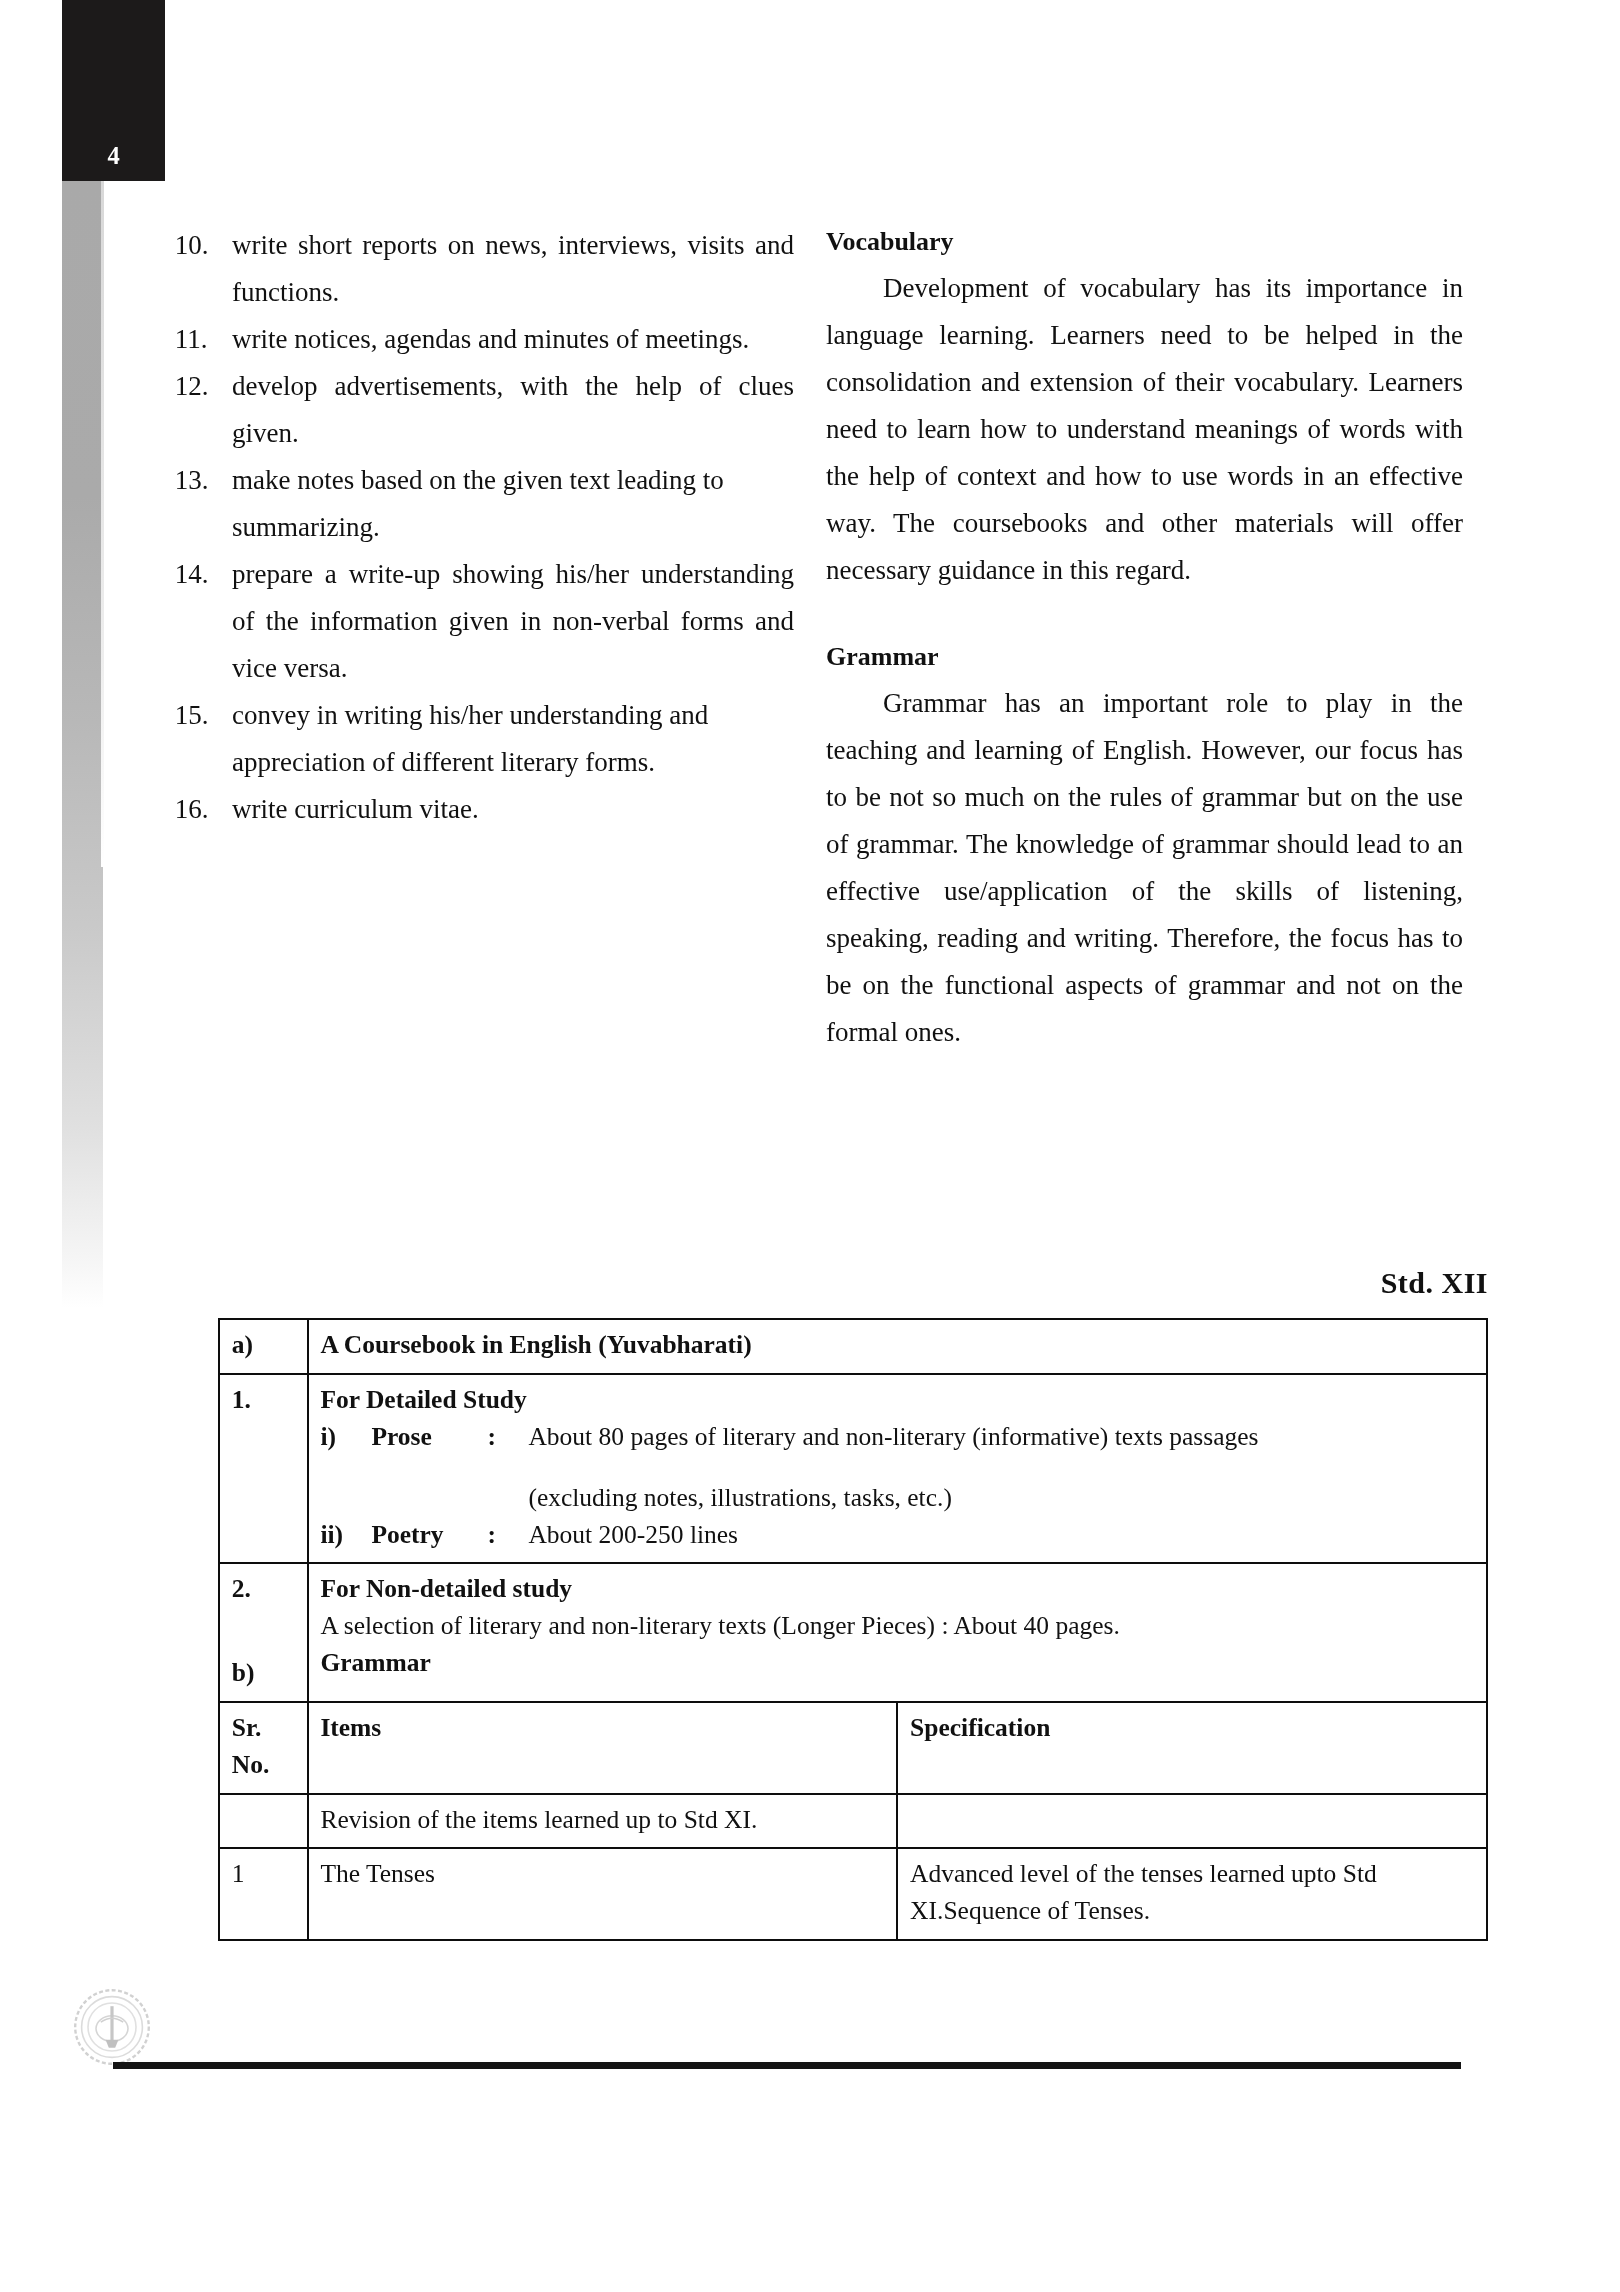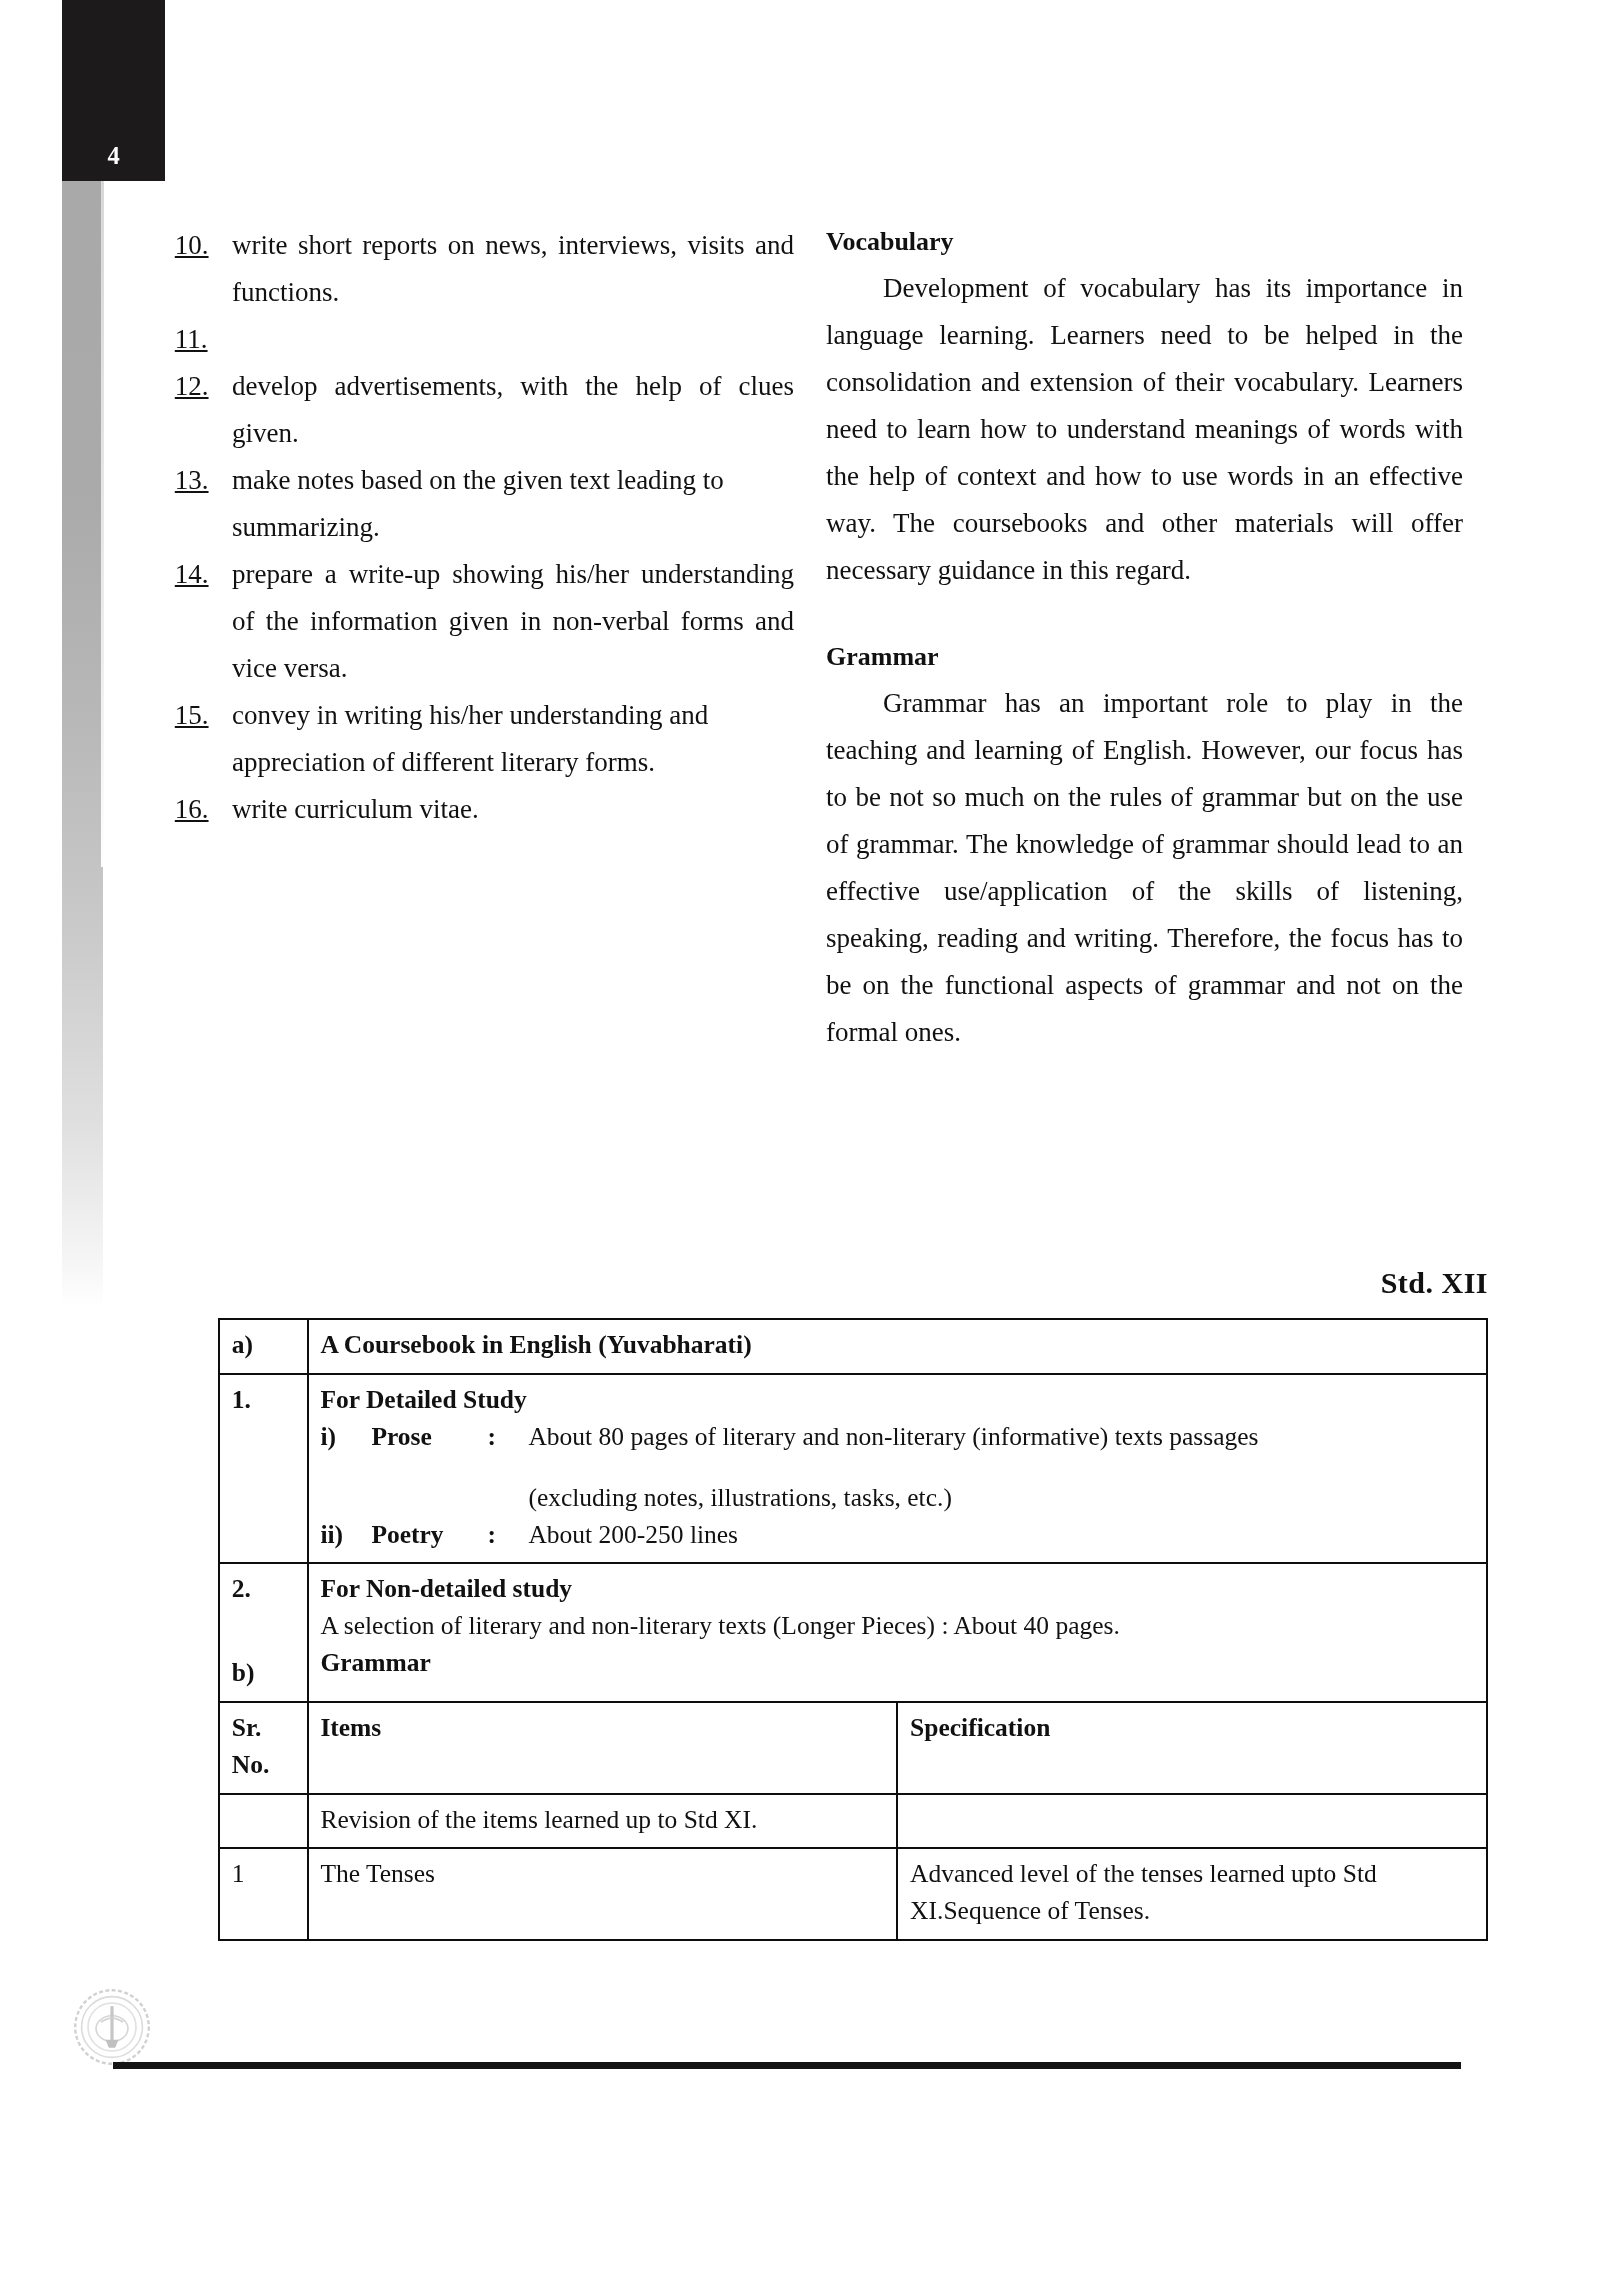--- a/index.html
+++ b/index.html
@@ -92,21 +92,20 @@
     display: flex;
     font-size: 27px;
     line-height: 47px;
     margin-bottom: 0px;
   }
   .num-item .num {
     flex: 0 0 65px;
     text-align: left;
     padding-left: 7.8px;
     box-sizing: border-box;
-    text-decoration: underline;
   }
   .num-item .txt {
     flex: 1 1 auto;
     text-align: justify;
     text-align-last: left;
     hyphens: none;
   }
   .num-item .txt.nojust {
     text-align: left;
   }
@@ -196,20 +195,21 @@
 
 <div id="col-left">
 
   <div class="num-item">
     <span class="num">10.</span>
     <span class="txt">write short reports on news, interviews, visits and functions.</span>
   </div>
 
   <div class="num-item">
     <span class="num">11.</span>
+    <span class="txt">write notices, agendas and minutes of meetings.</span>
   </div>
 
   <div class="num-item">
     <span class="num">12.</span>
     <span class="txt">develop advertisements, with the help of clues given.</span>
   </div>
 
   <div class="num-item">
     <span class="num">13.</span>
     <span class="txt nojust">make notes based on the given text leading to summarizing.</span>

